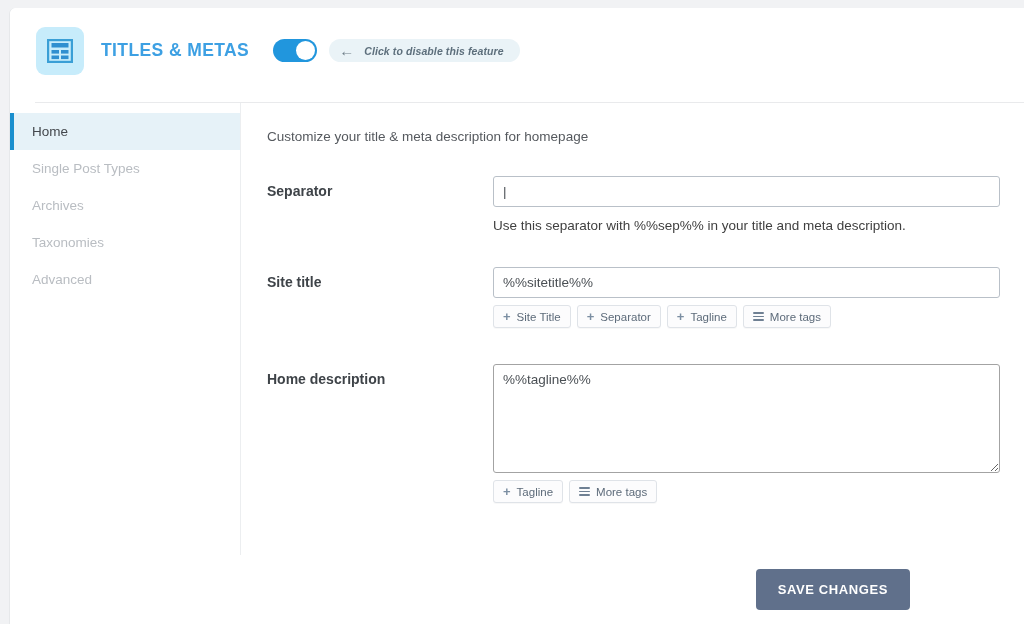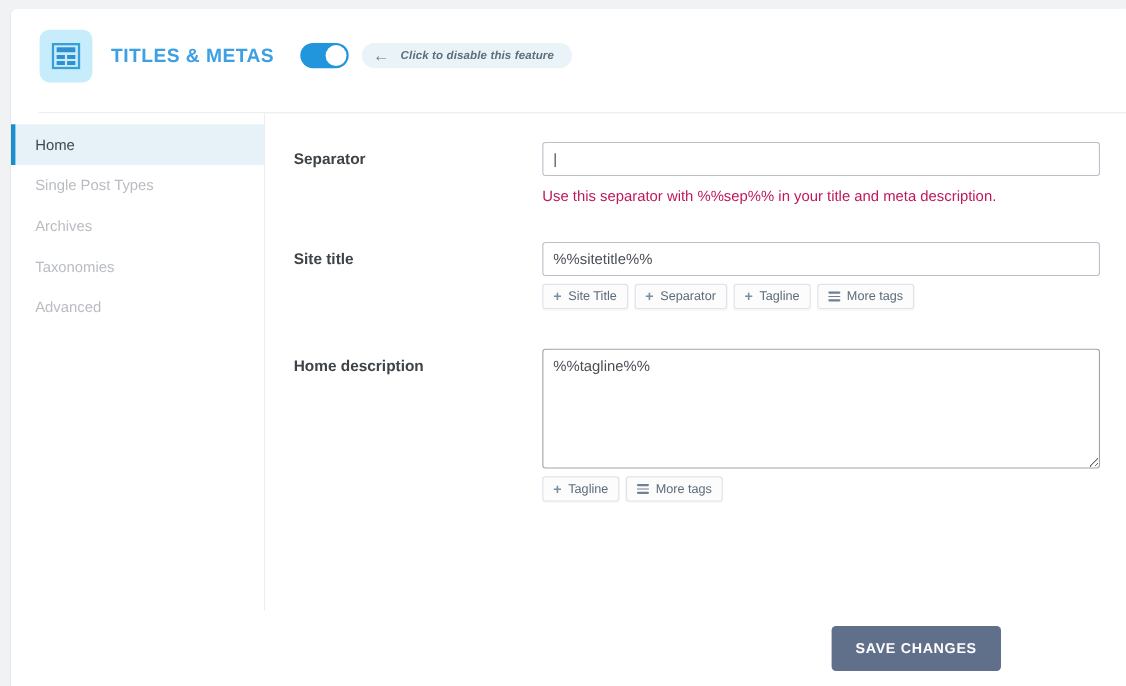--- a/index.html
+++ b/index.html
@@ -198,21 +198,21 @@
     font-family: "Liberation Sans", sans-serif;
     font-size: 13.5px;
     color: #4a4f54;
     padding: 7px 9px;
     outline: none;
     resize: vertical;
   }
   .help-text {
     margin-top: 11px;
     font-size: 13.5px;
-    color: #be185d;
+    color: #404040;
   }
 
   .tag-row {
     display: flex;
     gap: 6px;
     margin-top: 7px;
   }
   .tag-btn {
     display: inline-flex;
     align-items: center;
@@ -315,20 +315,21 @@
       <div class="nav-item">
         <span>Taxonomies</span>
       </div>
       <div class="nav-item">
         <span>Advanced</span>
       </div>
     </div>
 
     <div class="main">
 
+      <div class="intro">Customize your title &amp; meta description for homepage</div>
 
       <div class="field-row">
         <div class="field-label">Separator</div>
         <div class="field-control">
           <input class="text-input" type="text" value="|" style="">
           <div class="help-text">Use this separator with %%sep%% in your title and meta description.</div>
         </div>
       </div>
 
       <div class="spacer-sep"></div>

